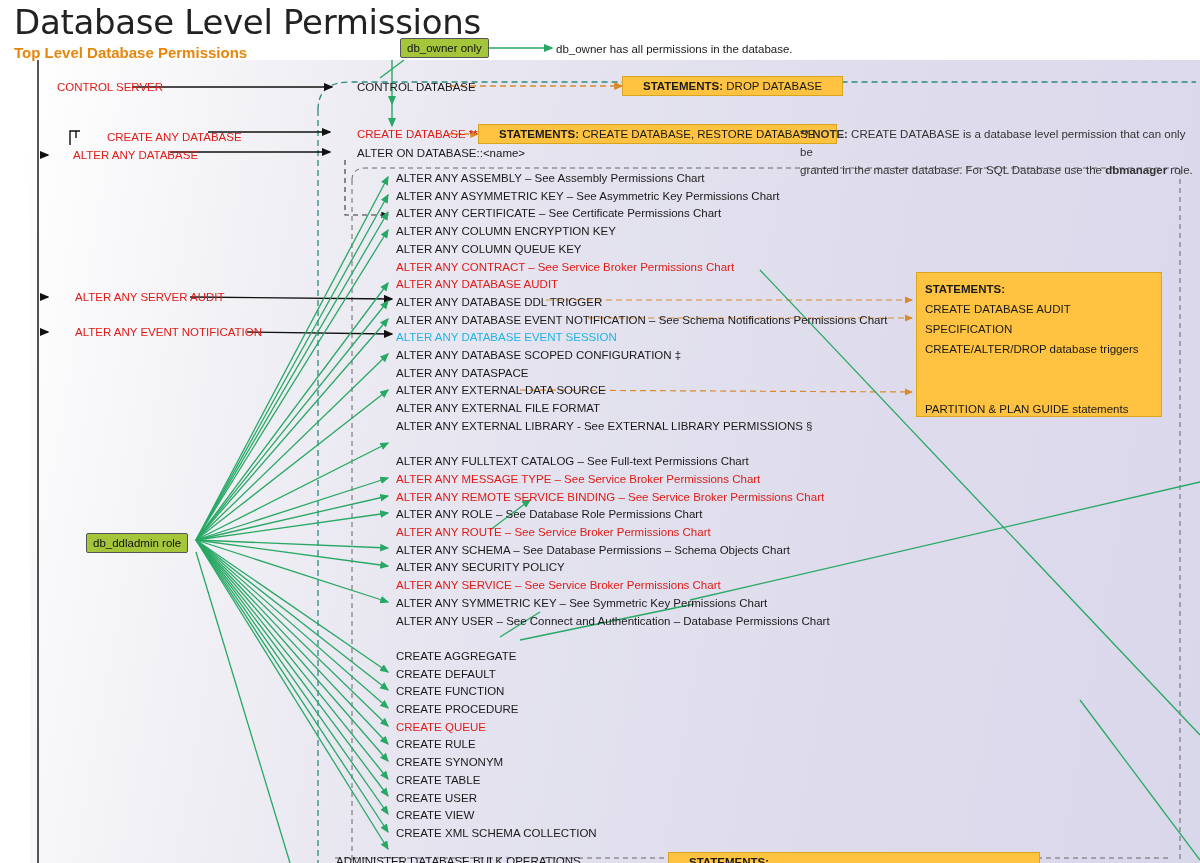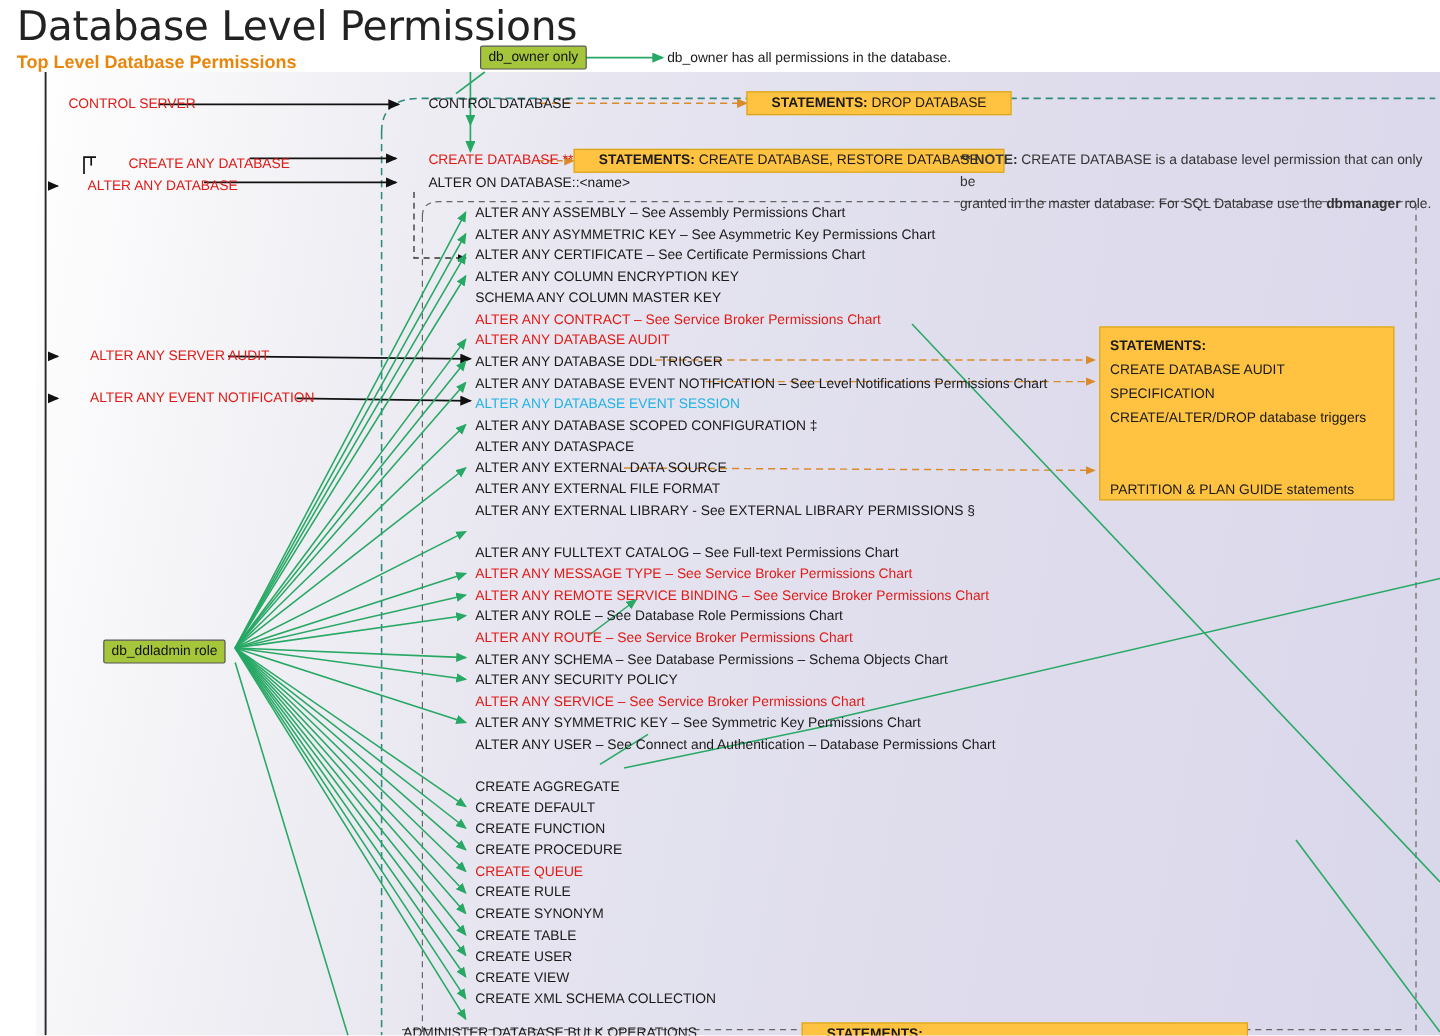--- a/index.html
+++ b/index.html
@@ -199,25 +199,25 @@
 
   <div class="stmt-box" style="left:668px;top:852px;width:330px;">
     <b>STATEMENTS:</b>
   </div>
 
   <div class="perm-list">
     <div>ALTER ANY ASSEMBLY – See Assembly Permissions Chart</div>
     <div>ALTER ANY ASYMMETRIC KEY – See Asymmetric Key Permissions Chart</div>
     <div>ALTER ANY CERTIFICATE – See Certificate Permissions Chart</div>
     <div>ALTER ANY COLUMN ENCRYPTION KEY</div>
-    <div>SCHEMA ANY COLUMN MASTER KEY</div>
+    <div>ALTER ANY COLUMN QUEUE KEY</div>
     <div class="red">ALTER ANY CONTRACT – See Service Broker Permissions Chart</div>
     <div class="red">ALTER ANY DATABASE AUDIT</div>
     <div>ALTER ANY DATABASE DDL TRIGGER</div>
-    <div>ALTER ANY DATABASE EVENT NOTIFICATION – See Level Notifications Permissions Chart</div>
+    <div>ALTER ANY DATABASE EVENT NOTIFICATION – See Schema Notifications Permissions Chart</div>
     <div class="cyan">ALTER ANY DATABASE EVENT SESSION</div>
     <div>ALTER ANY DATABASE SCOPED CONFIGURATION ‡</div>
     <div>ALTER ANY DATASPACE</div>
     <div>ALTER ANY EXTERNAL DATA SOURCE</div>
     <div>ALTER ANY EXTERNAL FILE FORMAT</div>
     <div>ALTER ANY EXTERNAL LIBRARY - See EXTERNAL LIBRARY PERMISSIONS §</div>
     <div class="gap"></div>
     <div>ALTER ANY FULLTEXT CATALOG – See Full-text Permissions Chart</div>
     <div class="red">ALTER ANY MESSAGE TYPE – See Service Broker Permissions Chart</div>
     <div class="red">ALTER ANY REMOTE SERVICE BINDING – See Service Broker Permissions Chart</div>

